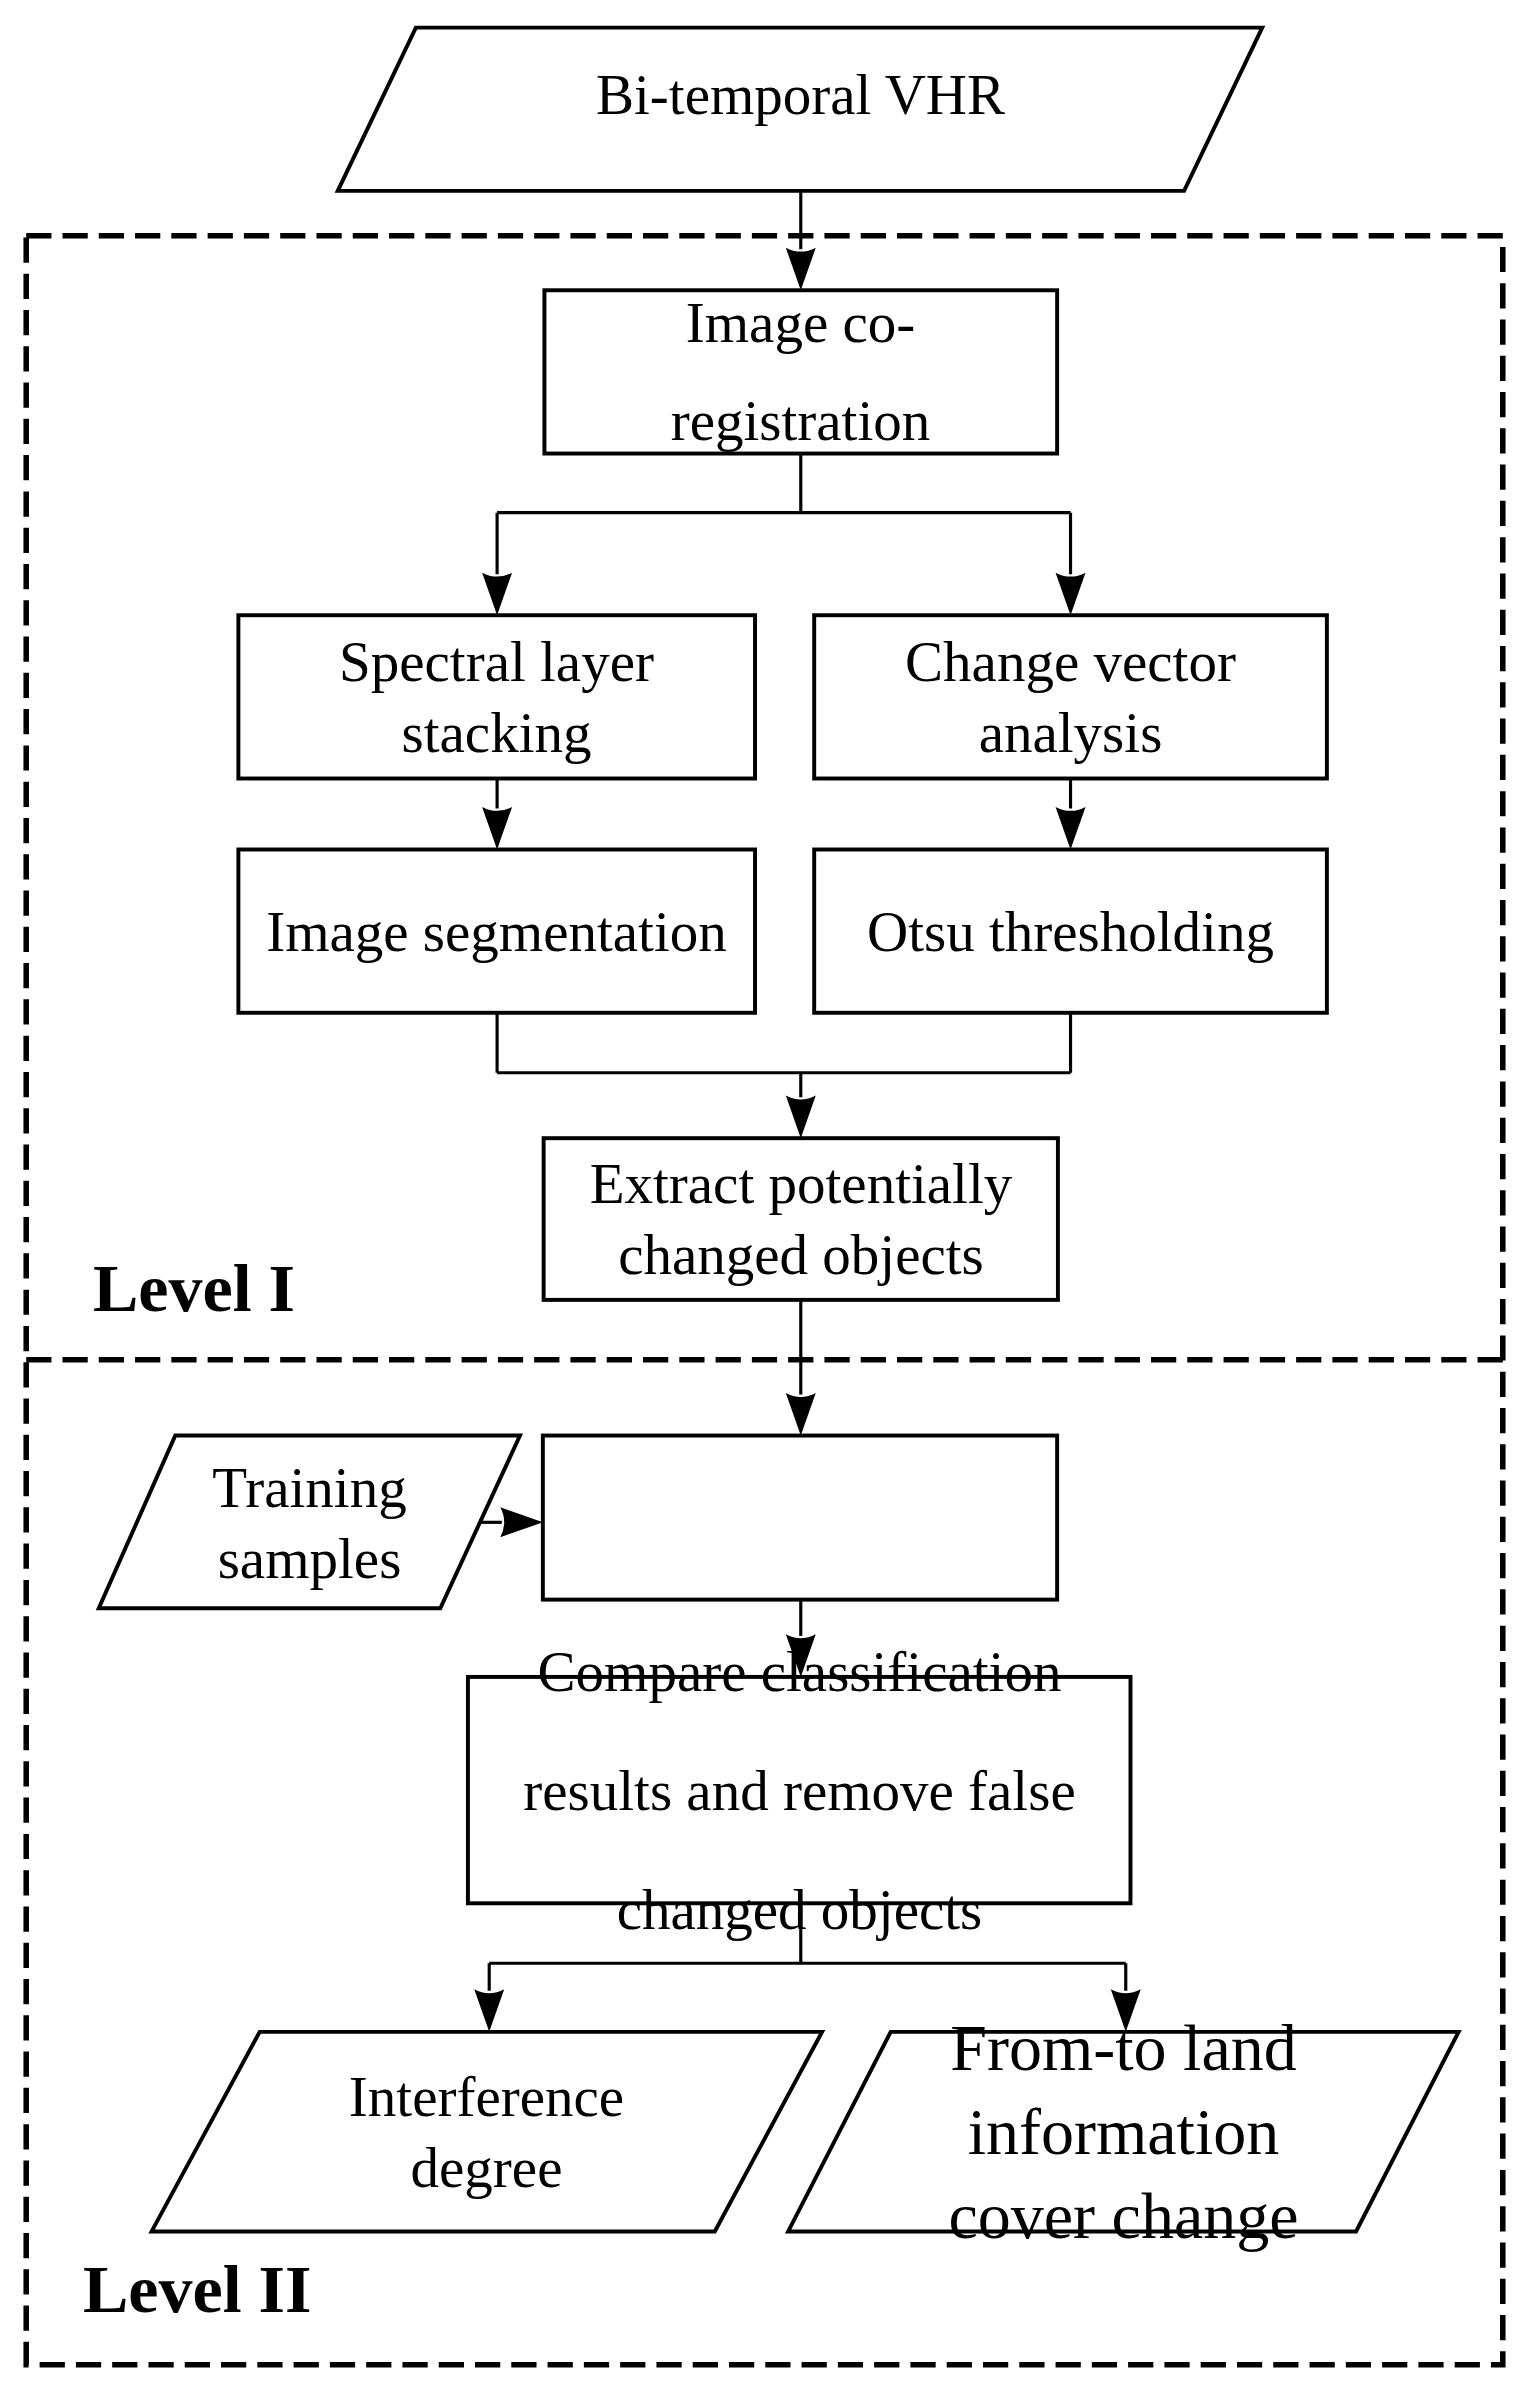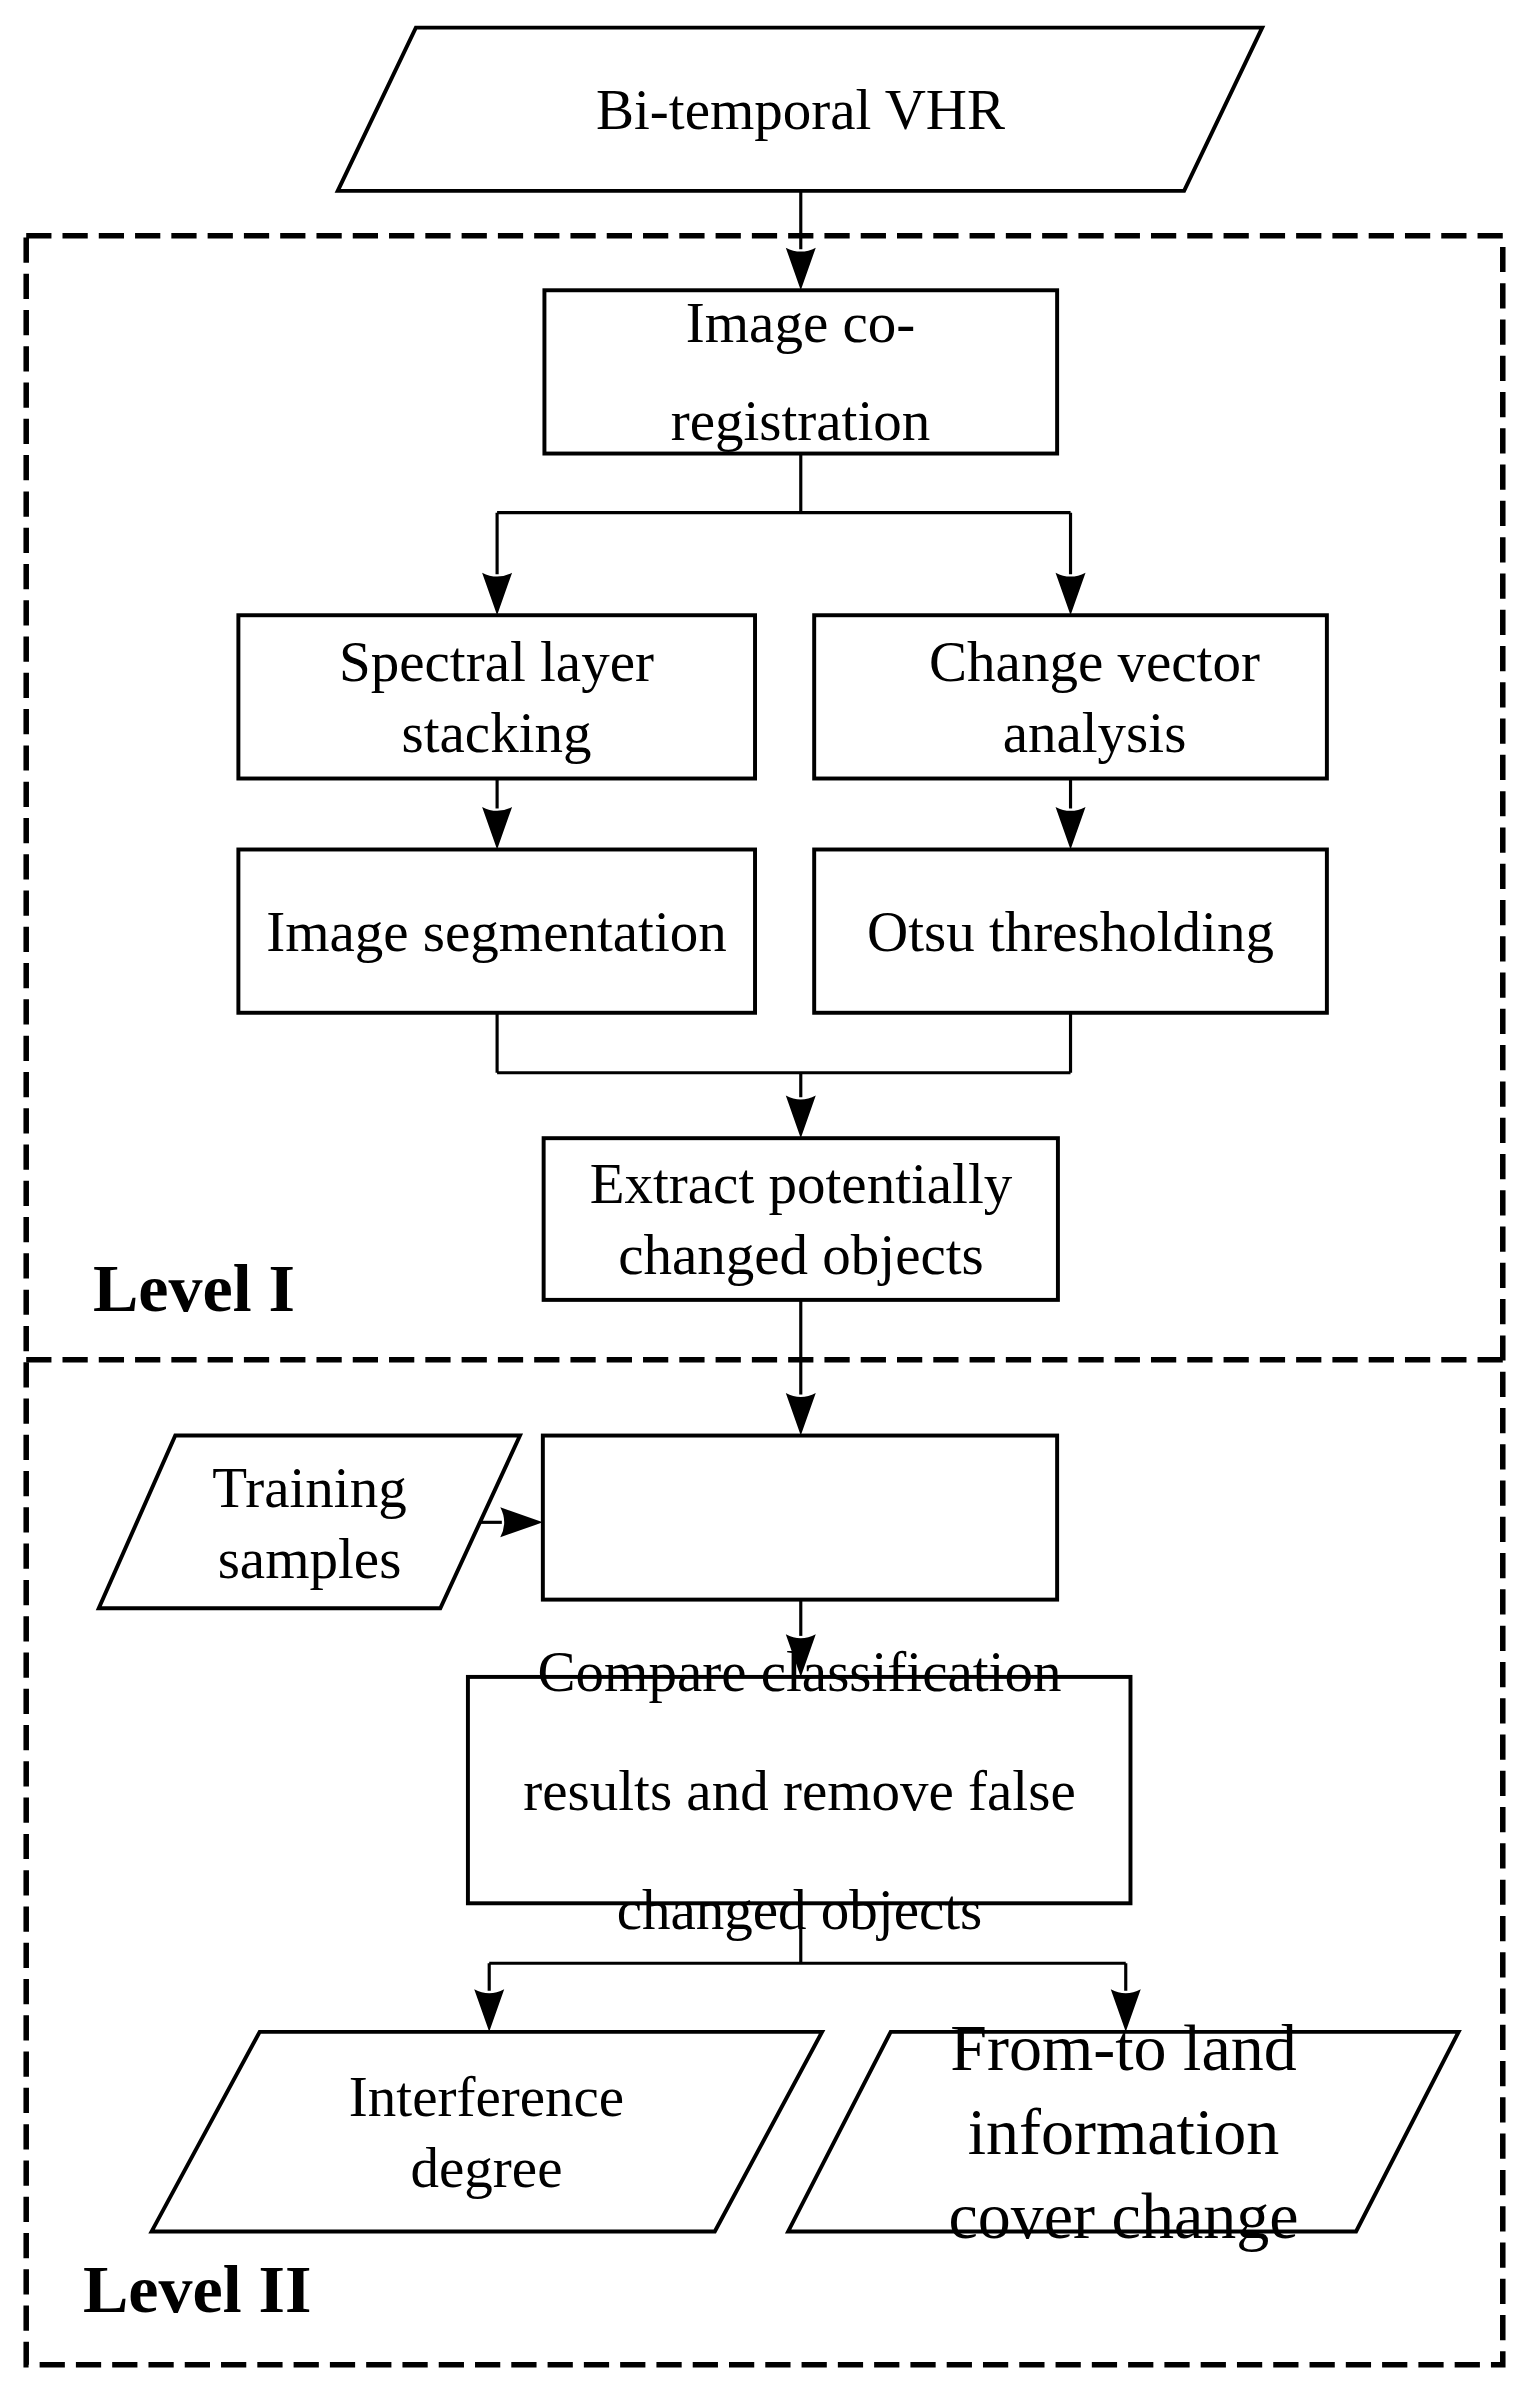--- a/index.html
+++ b/index.html
@@ -92,35 +92,35 @@
       <rect x="1032" y="1077" width="650" height="207"></rect>
       <rect x="689" y="1443" width="652" height="205"></rect>
       <polygon points="222,1820 659,1820 558,2039 125,2039"></polygon>
       <rect x="688" y="1820" width="652" height="208"></rect>
       <rect x="593" y="2126" width="840" height="287"></rect>
       <polygon points="329,2576 1042,2576 906,2829 192,2829"></polygon>
       <polygon points="1129,2576 1849,2576 1719,2829 999,2829"></polygon>
     </g>
   </svg>
 
-  <div class="node-label" style="left:338px; top:28px; width:925px; height:163px;align-items:center;">
+  <div class="node-label" style="left:338px; top:13px; width:925px; height:163px;align-items:center;">
     <span class="line">Bi-temporal VHR</span>
   </div>
 
   <div class="node-label" style="left:544px; top:290px; width:513px; height:163px;gap:27px;">
     <span class="line">Image co-</span>
     <span class="line">registration</span>
   </div>
 
   <div class="node-label" style="left:238px; top:615px; width:517px; height:163px;">
     <span class="line">Spectral layer</span>
     <span class="line">stacking</span>
   </div>
 
-  <div class="node-label" style="left:814px; top:615px; width:513px; height:163px;padding-left:24px;">
+  <div class="node-label" style="left:814px; top:615px; width:513px; height:163px;">
     <span class="line">Change vector</span>
     <span class="line">analysis</span>
   </div>
 
   <div class="node-label" style="left:238px; top:850px; width:517px; height:163px;">
     <span class="line">Image segmentation</span>
   </div>
 
   <div class="node-label" style="left:814px; top:850px; width:513px; height:163px;">
     <span class="line">Otsu thresholding</span>

